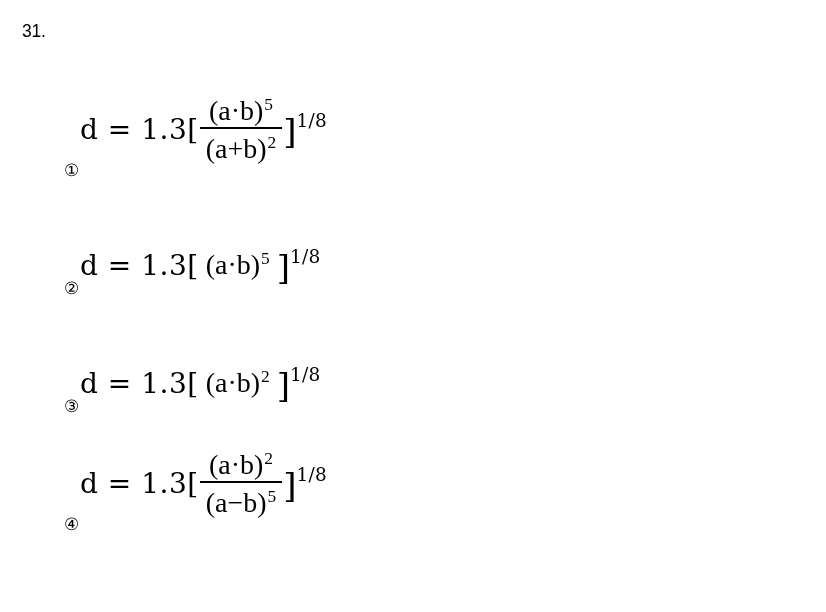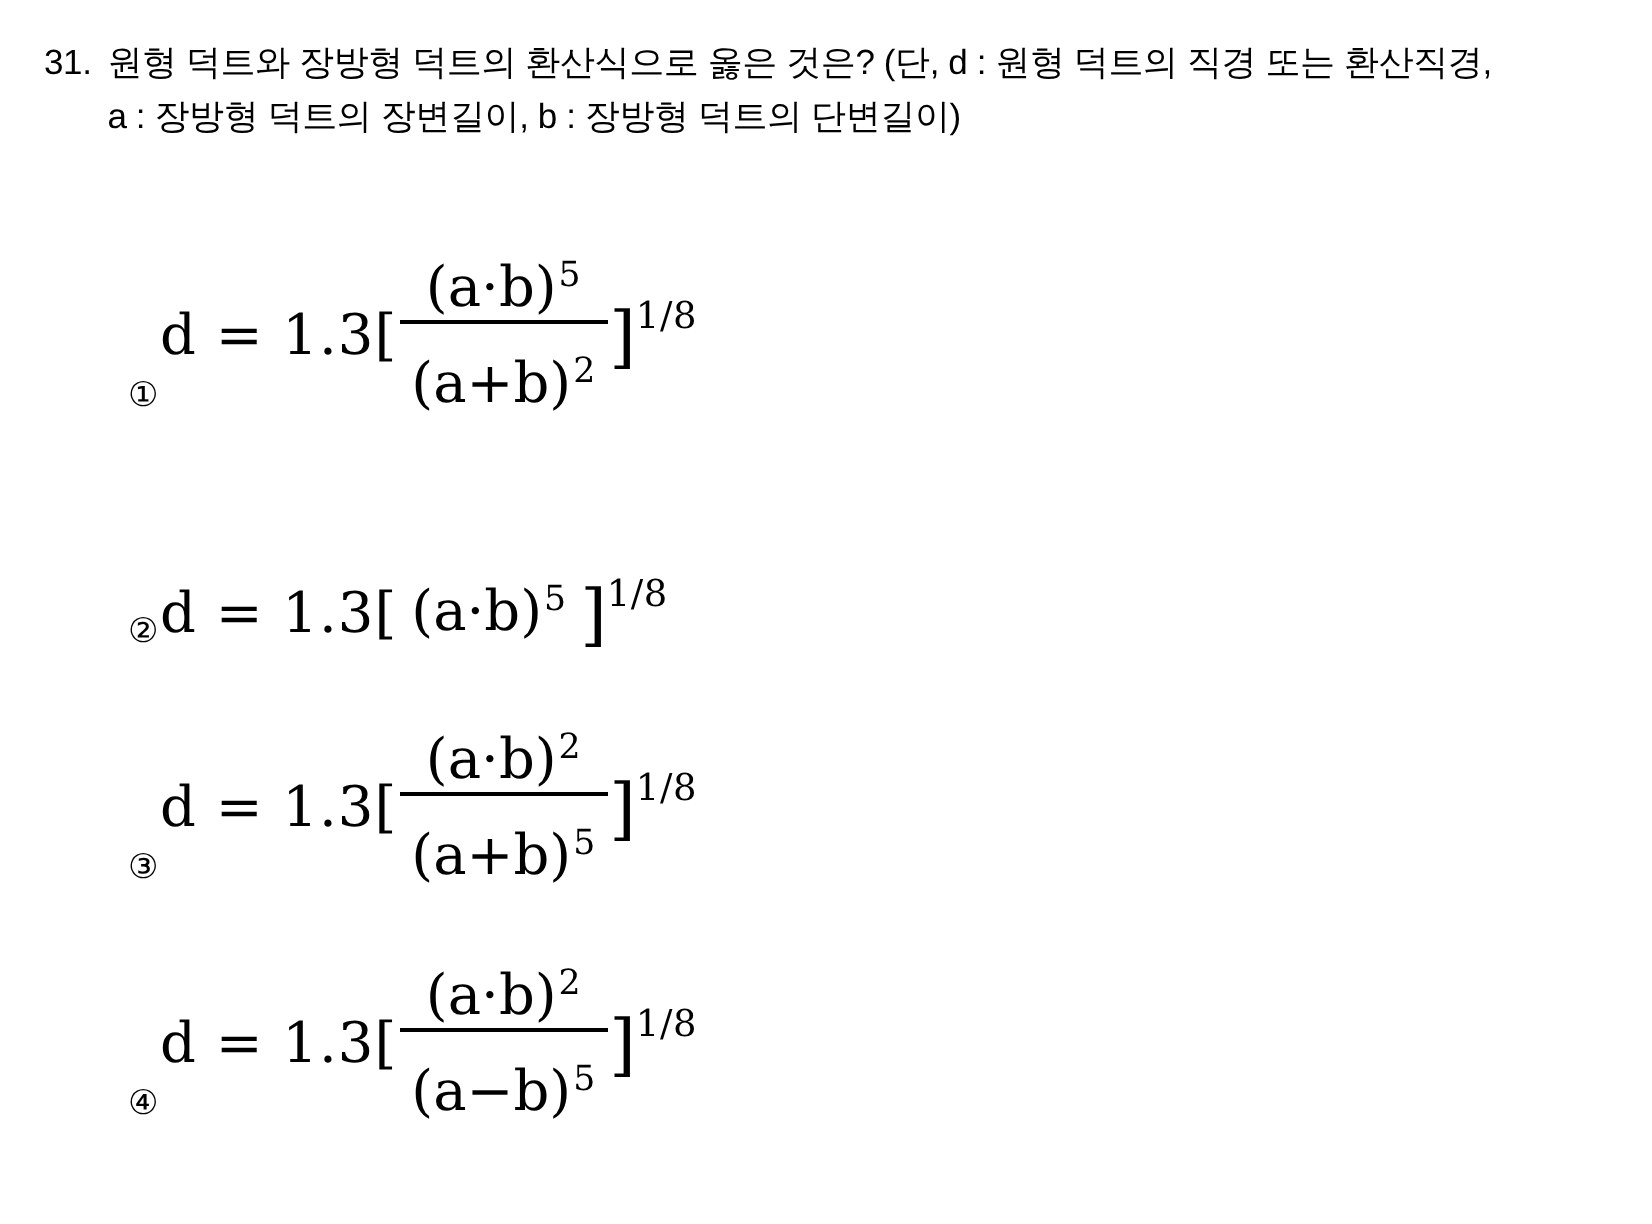--- a/index.html
+++ b/index.html
@@ -81,28 +81,29 @@
     line-height: 1;
     position: relative;
     top: 1px;
   }
   .frac {
     display: inline-flex;
     flex-direction: column;
     align-items: center;
     justify-content: center;
     vertical-align: middle;
-    margin: 0 1px;
+    margin: 16px 1px;
+    font-family: Liberation Serif, serif;
   }
   .frac .num {
     padding: 0 6px 2px 6px;
   }
   .frac .den {
     border-top: 2px solid #000;
-    padding: 16px 6px 0 6px;
+    padding: 6px 6px 0 6px;
   }
   .part {
     display: inline-block;
   }
   sup.exp {
     font-size: 0.62em;
     vertical-align: super;
     line-height: 0;
     margin-left: 1px;
   }
@@ -113,21 +114,20 @@
     letter-spacing: 0.3px;
   }
 </style>
 </head>
 <body>
 
 <div class="page">
 
   <div class="question">
     <div class="q-number">31.</div>
-    <div class="q-text">원형 덕트와 장방형 덕트의 환산식으로 옳은 것은? (단, d : 원형 덕트의 직경 또는 환산직경, a : 장방형 덕트의 장변길이, b : 장방형 덕트의 단변길이)</div>
   </div>
 
   <div class="choices">
 
     <div class="choice">
       <div class="choice-marker">①</div>
       <div class="choice-formula">
         <span class="formula">
           <span class="lead">d = 1.3[</span>
           <span class="frac">
@@ -154,21 +154,20 @@
       </div>
     </div>
 
     <div class="choice">
       <div class="choice-marker">③</div>
       <div class="choice-formula">
         <span class="formula">
           <span class="lead">d = 1.3[</span>
           <span class="frac">
             <span class="num"><span class="part">(a·b)</span><sup class="exp">2</sup></span>
-            <span class="den"><span class="part">(a+b)</span><sup class="exp">5</sup></span>
           </span>
           <span class="bracket">]</span>
             <span class="tail">1/8</span>
         </span>
       </div>
     </div>
 
     <div class="choice">
       <div class="choice-marker">④</div>
       <div class="choice-formula">

